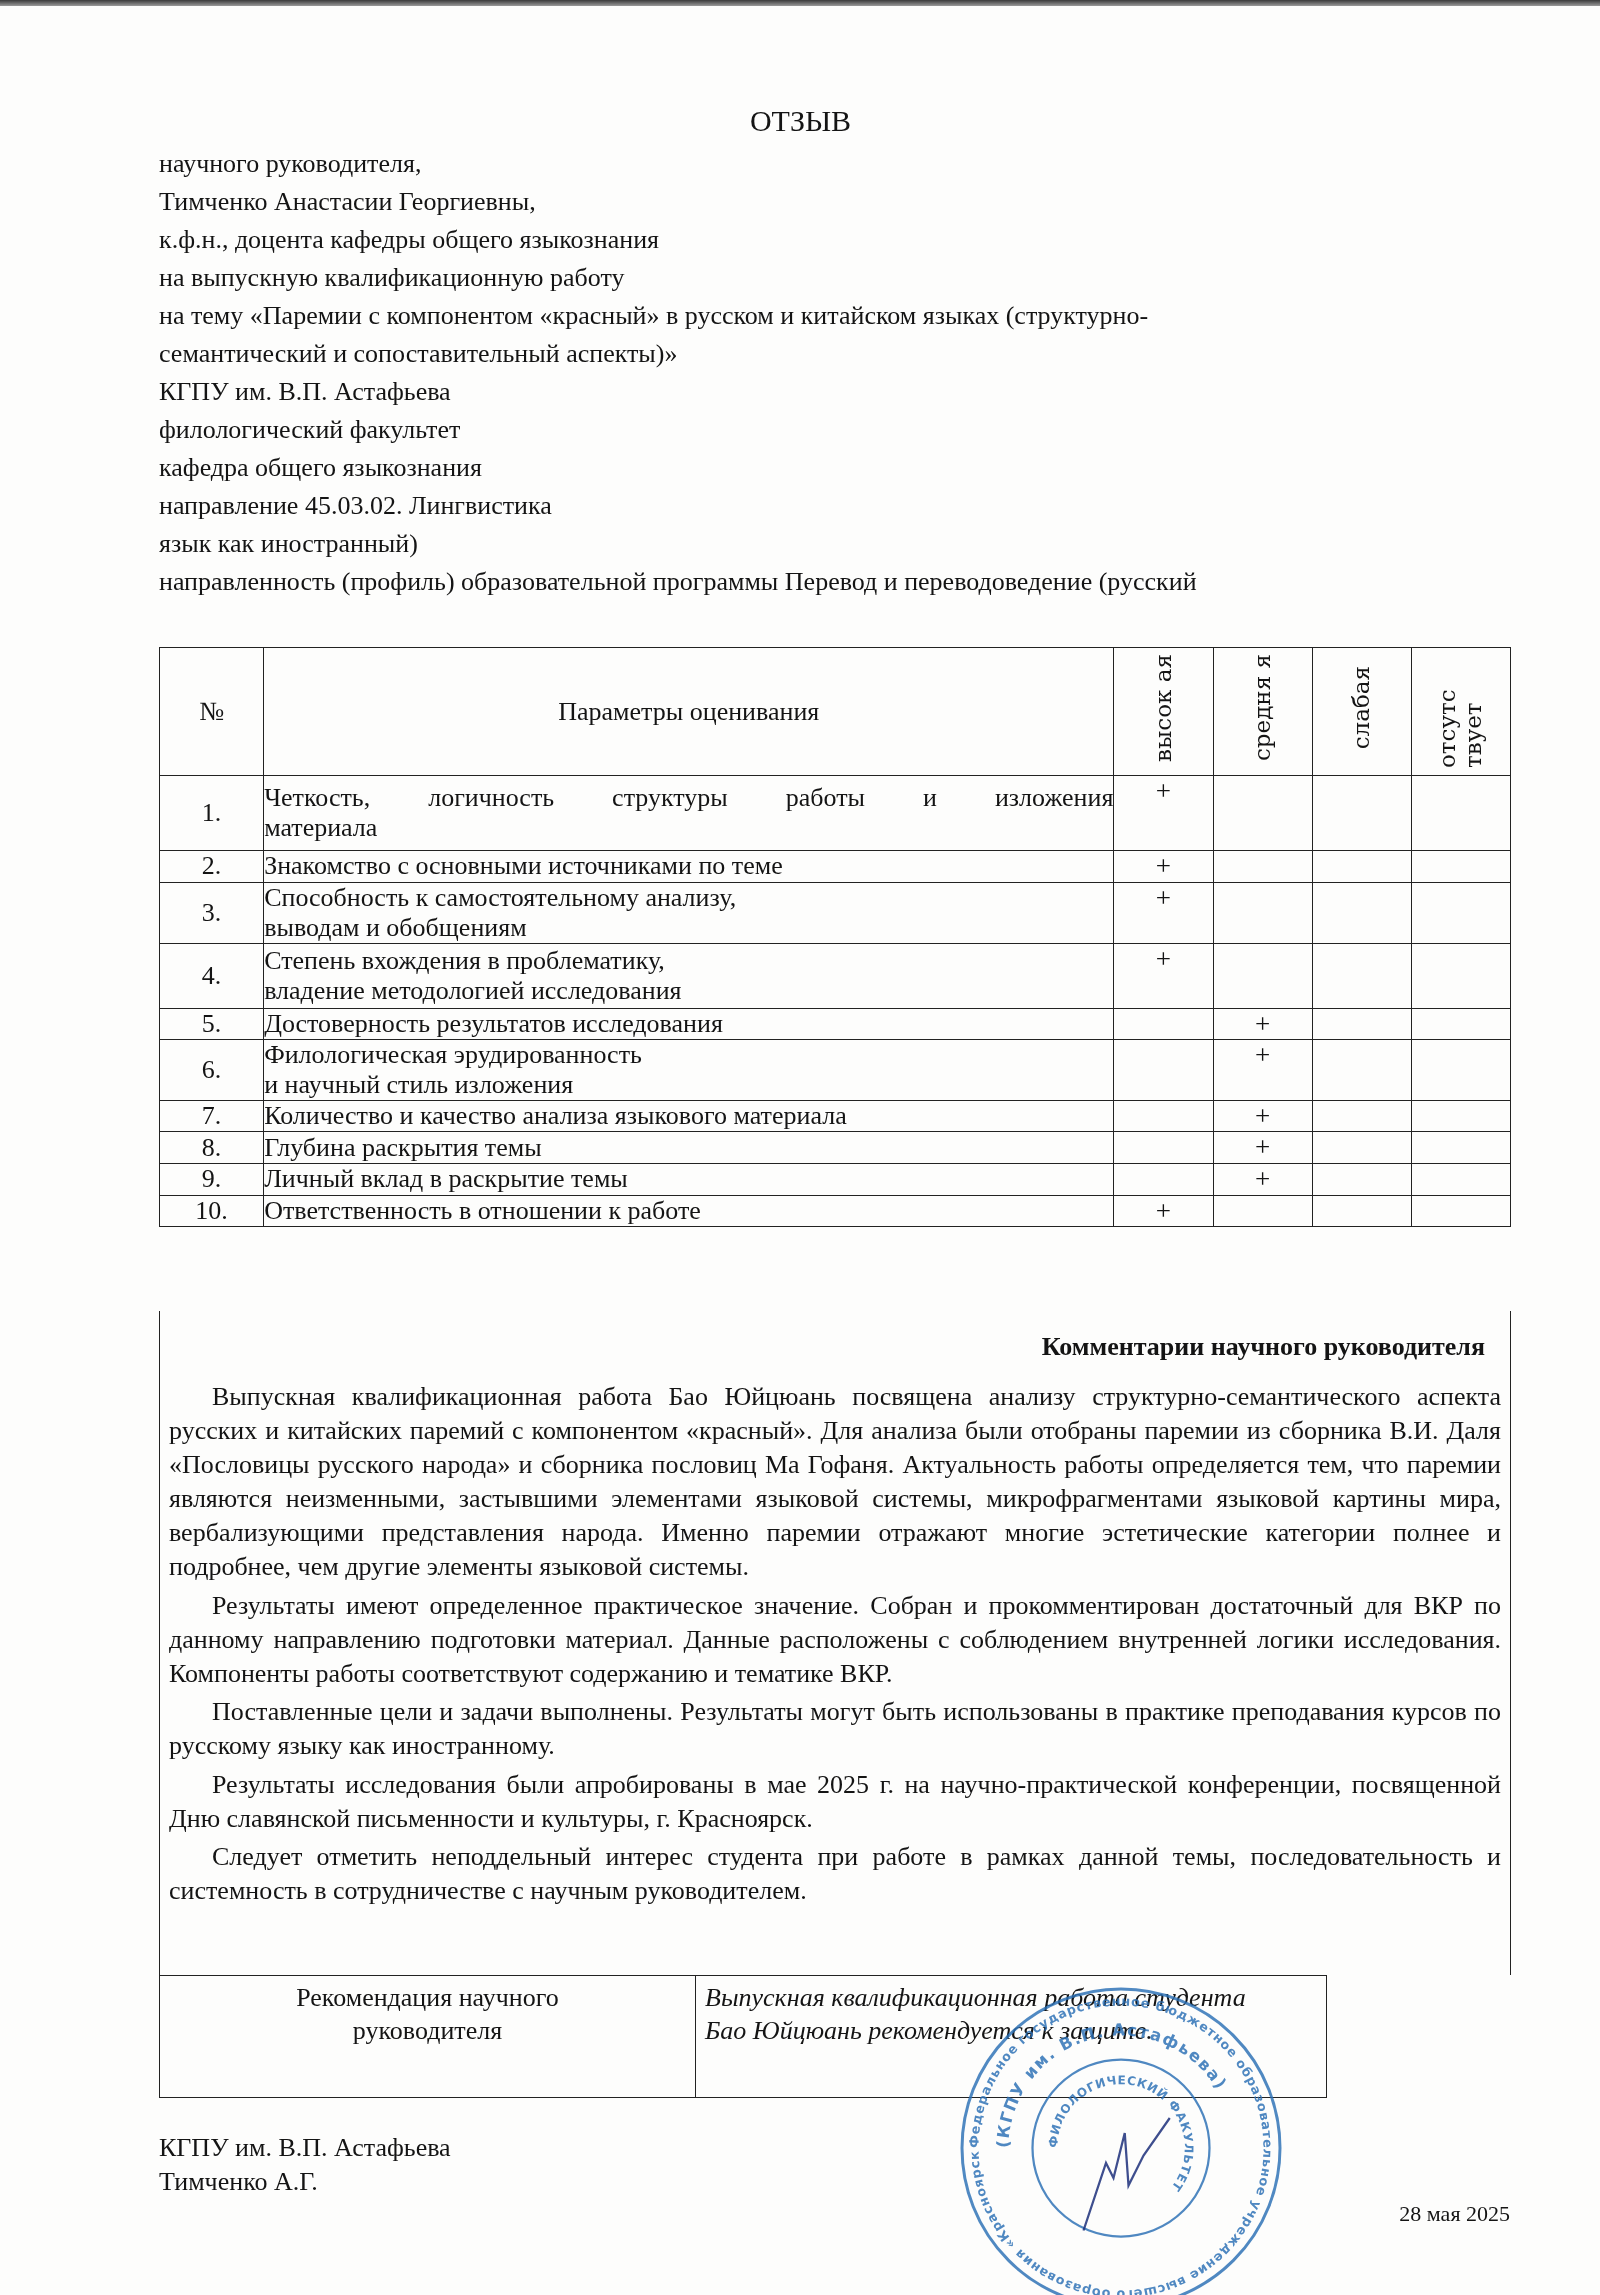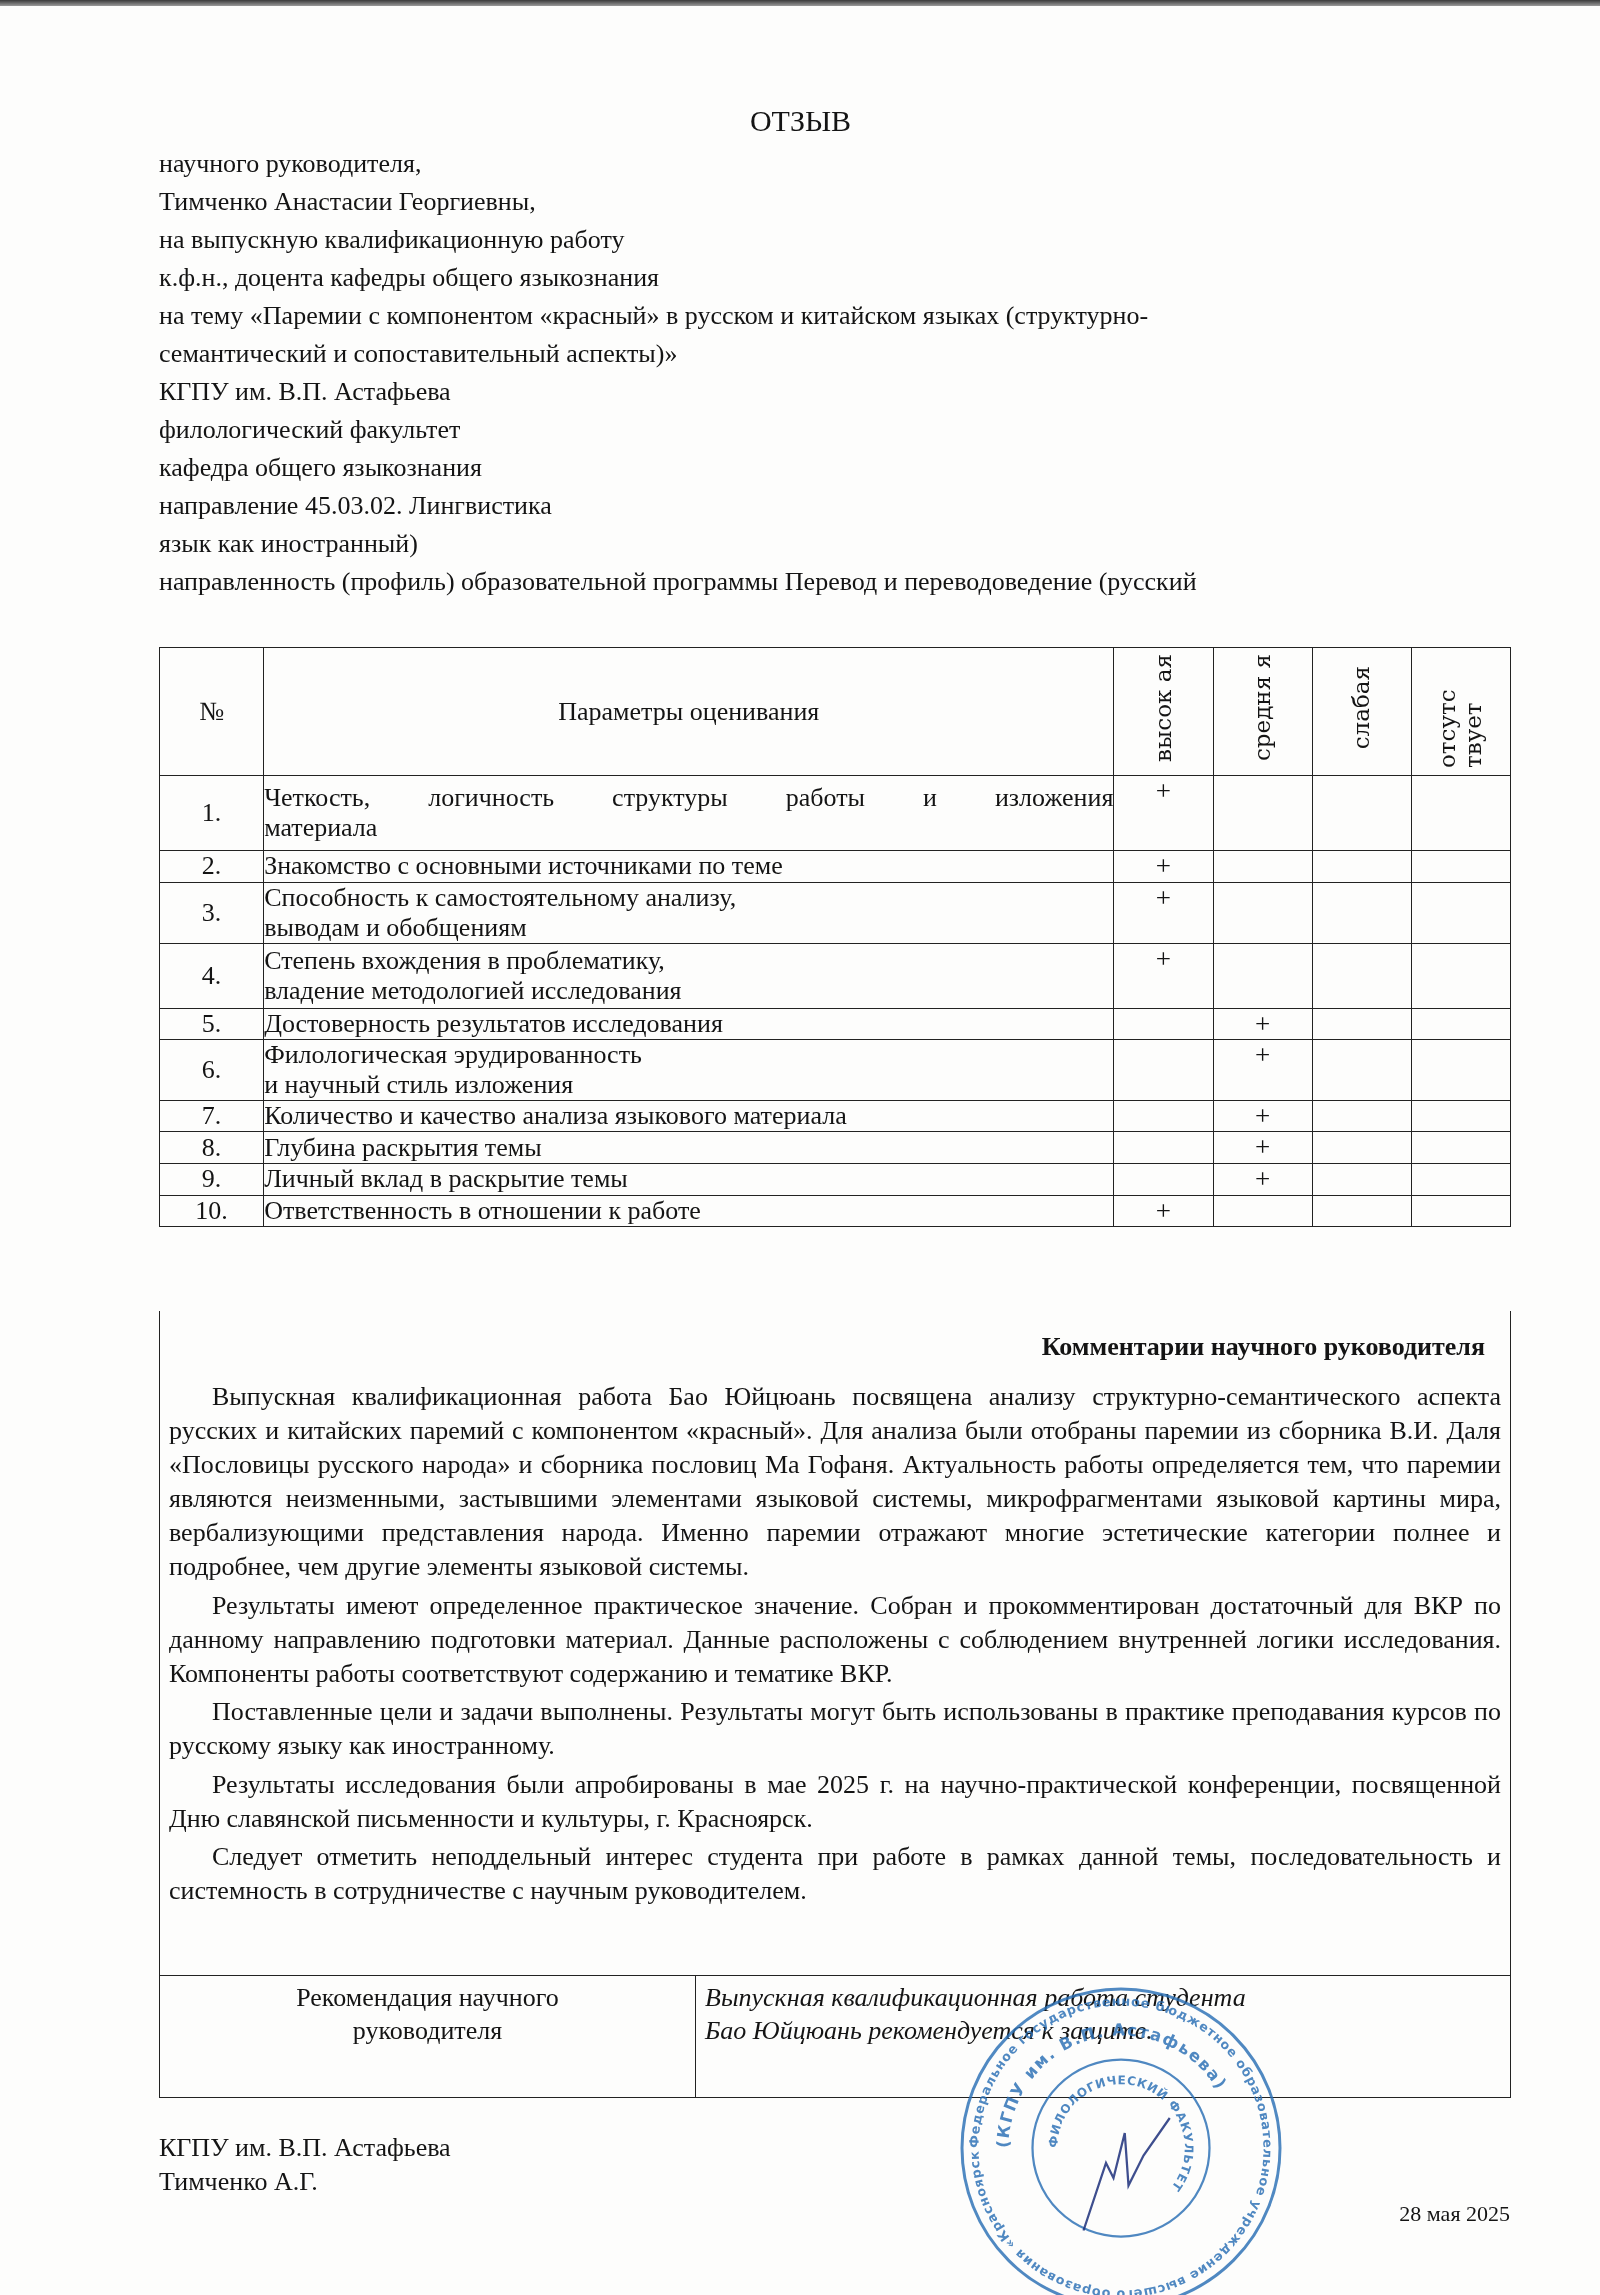--- a/index.html
+++ b/index.html
@@ -26,21 +26,21 @@
   .vertical { writing-mode: vertical-rl; transform: rotate(180deg); font-family: "DejaVu Serif", serif; font-size: 23px; line-height: 25.5px; display: inline-block; text-align: left; }
   .grade-head { text-align: center; }
   .param-text { padding: 0 10.5px; line-height: 30px; text-align: justify; }
   .mark { text-align: center; vertical-align: top !important; font-size: 27px; line-height: 30px; }
 
   
   .comments { position: absolute; left: 159px; top: 1295px; width: 1352px; height: 664px; border-left: 1.9px solid #222; border-right: 1.9px solid #222; box-sizing: border-box; padding: 0 9px; font-size: 26px; line-height: 34px; }
   .comments h3 { margin: 16px; padding-top: 3px; text-align: right; font-size: 26px; font-weight: bold; line-height: 34px; }
   .comments p { margin: 0 0 4.5px 0; text-indent: 43px; text-align: justify; }
 
-  .recommend { position: absolute; left: 159px; top: 1959px; width: 1352px; border-collapse: collapse; table-layout: fixed; font-size: 26px; border-radius: 28px; }
+  .recommend { position: absolute; left: 159px; top: 1959px; width: 1168px; border-collapse: collapse; table-layout: fixed; font-size: 26px; border-radius: 28px; }
   .recommend td { border: 1.9px solid #222; height: 112px; vertical-align: top; padding: 4.5px 9px; line-height: 33px; }
   .rec-label { width: 517px; text-align: center; }
   .rec-value { font-style: italic; }
 
   .signature { position: absolute; left: 159px; top: 2115px; font-size: 26px; line-height: 34px; }
   .date { position: absolute; right: 91px; top: 2185px; font-size: 22px; }
 
   .stamp { position: absolute; left: 956px; top: 1967px; width: 330px; height: 330px; pointer-events: none; }
 </style>
 </head>
@@ -48,22 +48,22 @@
 
 <div class="top-strip"></div>
 
 <div class="page">
 
   <div class="title">ОТЗЫВ</div>
 
   <div class="header-lines">
     <div>научного руководителя,</div>
     <div>Тимченко Анастасии Георгиевны,</div>
+    <div>к.ф.н., доцента кафедры общего языкознания</div>
     <div>на выпускную квалификационную работу</div>
-    <div>к.ф.н., доцента кафедры общего языкознания</div>
     <div>на тему «Паремии с компонентом «красный» в русском и китайском языках (структурно-</div>
     <div>семантический и сопоставительный аспекты)»</div>
     <div>КГПУ им. В.П. Астафьева</div>
     <div>филологический факультет</div>
     <div>кафедра общего языкознания</div>
     <div>направление 45.03.02. Лингвистика</div>
     <div>язык как иностранный)</div>
     <div>направленность (профиль) образовательной программы Перевод и переводоведение (русский</div>
   </div>
 

